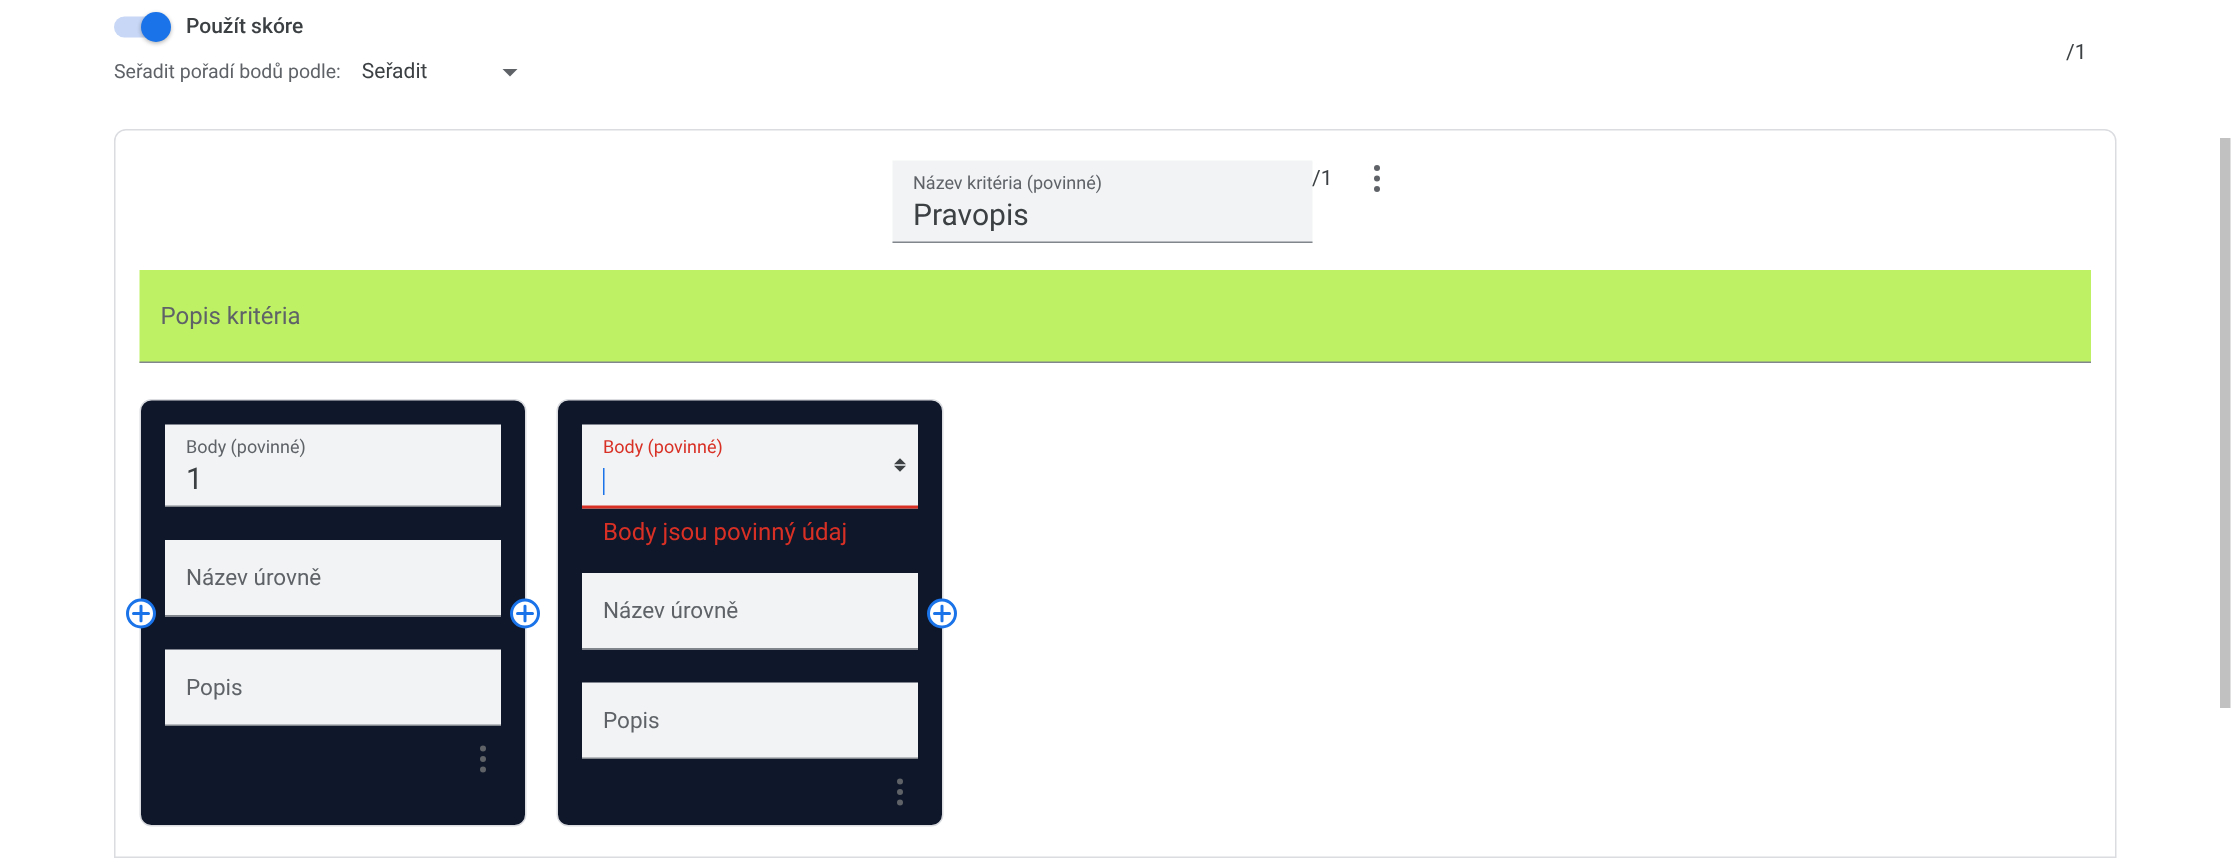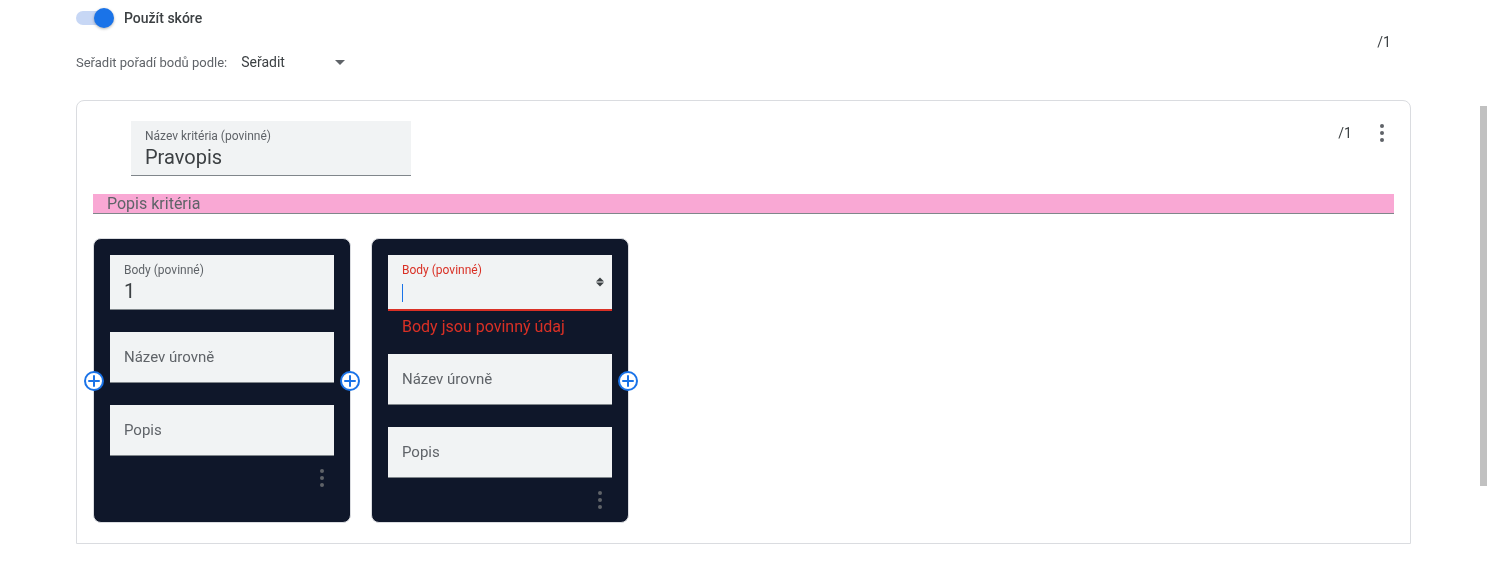--- a/index.html
+++ b/index.html
@@ -8,21 +8,21 @@
       background: #fff;
       color: #3c4043;
       font-size: 14px;
     }
     .top-bar {
       display: flex;
       align-items: center;
       padding: 10px 76px 6px;
       justify-content: space-between;
     }
-    .top-left { display: flex; flex-direction: column; gap: 24px; }
+    .top-left { display: flex; flex-direction: column; gap: 10px; }
     .toggle-row { display: flex; align-items: center; gap: 12px; }
     .toggle {
       width: 36px; height: 14px; background: #c7d7f5; border-radius: 7px;
       position: relative; cursor: pointer;
     }
     .toggle-knob {
       position: absolute; width: 20px; height: 20px; background: #1a73e8;
       border-radius: 50%; top: -3px; right: -2px;
       box-shadow: 0 1px 3px rgba(0,0,0,0.3);
     }
@@ -52,41 +52,41 @@
     }
     .scrollbar-track {
       position: absolute; right: 0px; top: 0; width: 16px; height: 100%;
     }
     .scrollbar-thumb {
       position: absolute; right: 4px; top: 4px; width: 8px; height: 380px;
       background: #c1c1c1; border-radius: 0px;
     }
     
     .criterion-header {
-      display: flex; align-items: flex-start; justify-content: space-between;
+      display: flex; align-items: flex-start; justify-content: center;
       margin-bottom: 18px;
       padding-left: 38px;
     }
     .criterion-title-field {
       width: 280px; background: #f1f3f4; padding: 8px 14px 6px;
       border-bottom: 1px solid #80868b;
     }
     .field-label { font-size: 12px; color: #5f6368; margin-bottom: 2px; }
     .field-value { font-size: 20px; color: #3c4043; min-height: 22px; }
     .criterion-header-right {
       display: flex; align-items: center; gap: 18px; color: #3c4043;
     }
     .more-icon {
       width: 24px; height: 24px; display: flex; flex-direction: column;
       align-items: center; justify-content: center; gap: 3px; cursor: pointer;
     }
     .more-icon span { width: 4px; height: 4px; background: #5f6368; border-radius: 50%; }
     
     .criterion-desc-field {
-      background: #f9a8d4; padding: 0 14px; border-bottom: 1px solid #80868b;
+      background: #bef264; padding: 21px 14px; border-bottom: 1px solid #80868b;
       margin-bottom: 24px; color: #5f6368; font-size: 16px;
     }
     
     .levels-row { display: flex; align-items: stretch; position: relative; }
     .level-card {
       border: 1px solid #dadce0; border-radius: 8px; width: 258px;
       padding: 16px 16px 10px; position: relative; background: #0f172a;
     }
     .level-card + .level-card { margin-left: 20px; }
     

